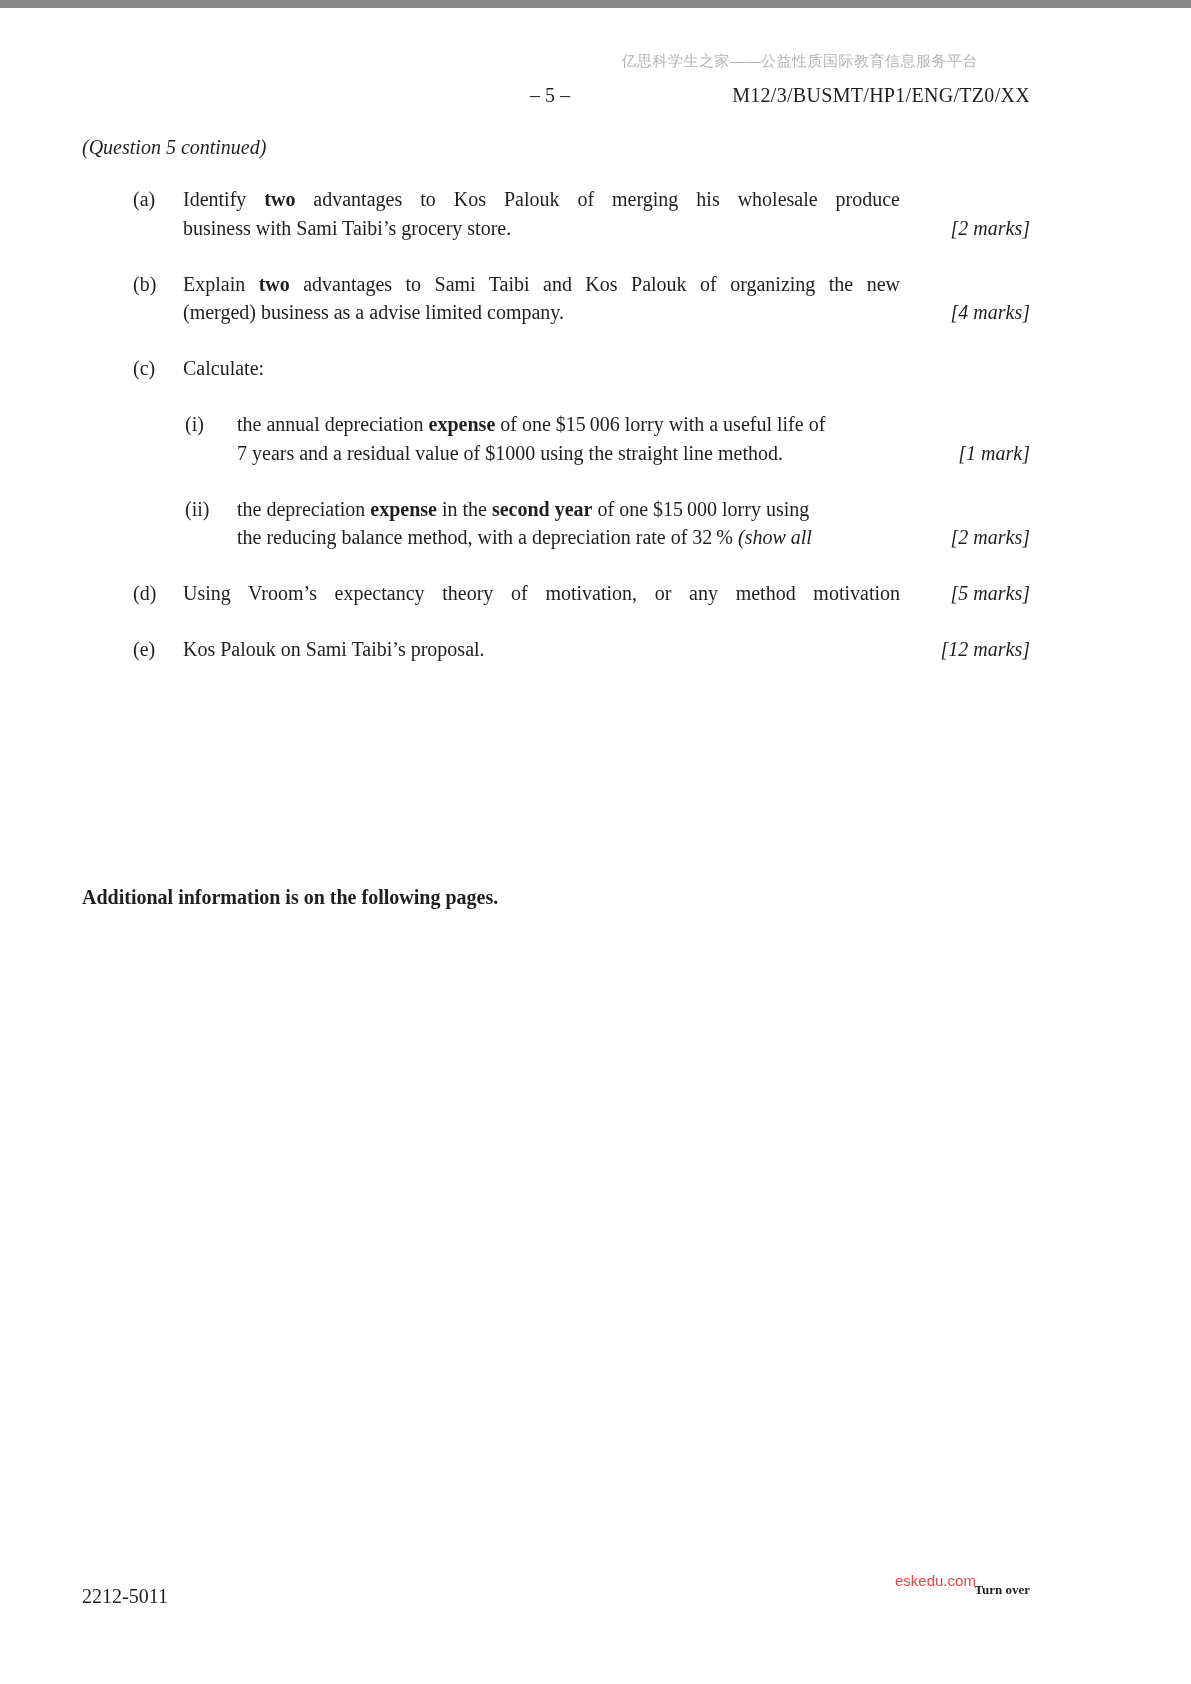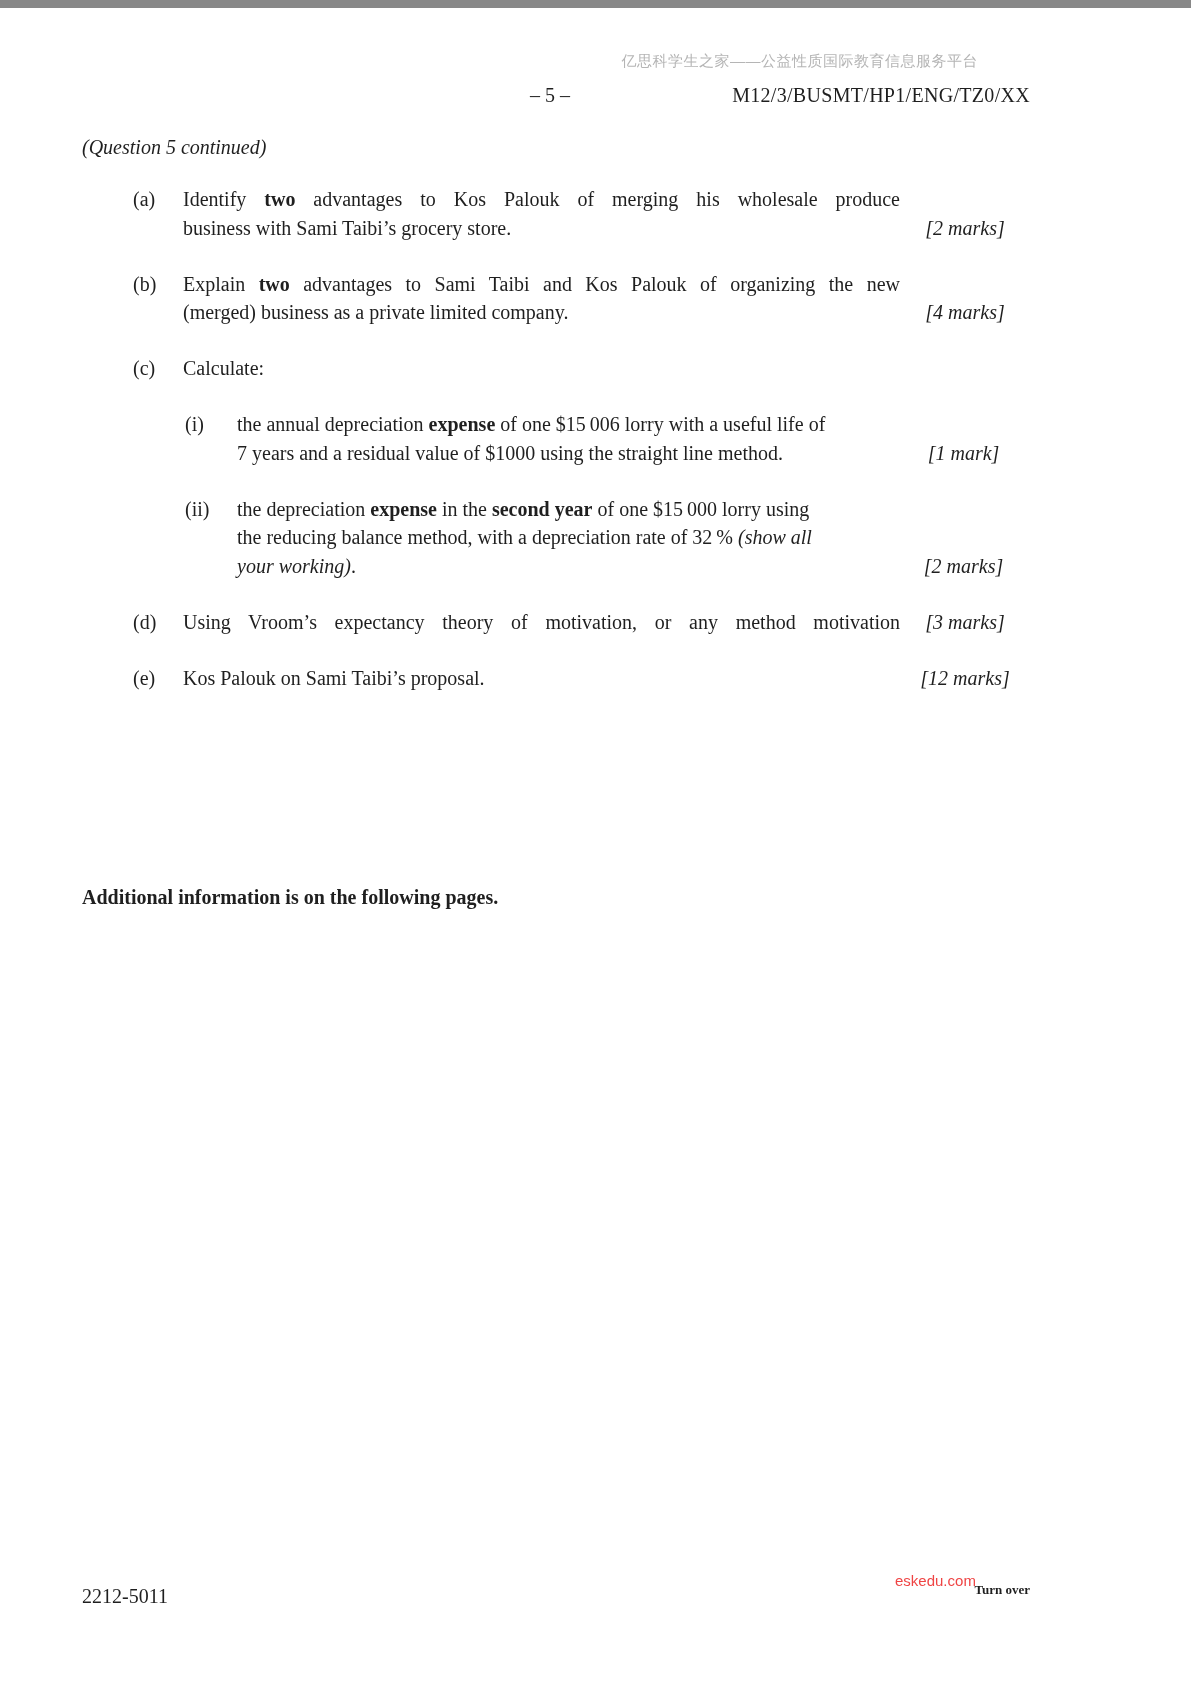--- a/index.html
+++ b/index.html
@@ -22,21 +22,21 @@
   .paper-code{position:absolute;top:76px;right:161px;font-size:20px;letter-spacing:.3px;}
   
   .q-note{position:absolute;top:128px;left:82px;font-size:20px;font-style:italic;}
   
   .q-list{position:absolute;top:177px;left:82px;width:948px;font-size:20px;line-height:28.5px;}
   .q-row{display:grid;grid-template-columns:50px 717px 130px;margin-left:51px;margin-bottom:27.5px;}
   .q-row.sub{grid-template-columns:52px 660px 133px;margin-left:103px;}
   .q-label{}
   .q-body{}
   .q-line.justify{text-align:justify;text-align-last:justify;}
-  .q-marks{align-self:end;text-align:center;font-style:italic;white-space:nowrap;}
+  .q-marks{align-self:end;text-align:right;font-style:italic;white-space:nowrap;}
   
   .add-note{position:absolute;top:878px;left:82px;font-size:20px;font-weight:bold;}
   
   .doc-number{position:absolute;top:1577px;left:82px;font-size:20px;}
   .footer-watermark{
     position:absolute;top:1564px;left:895px;
     font-family:"Liberation Sans","DejaVu Sans",sans-serif;
     font-size:15px;color:#ef4444;
   }
   .turn-over{position:absolute;top:1574px;right:161px;font-size:13px;font-weight:bold;}
@@ -62,21 +62,21 @@
         <div class="q-body">
           <div class="q-line justify"><span>Identify </span><b>two</b><span> advantages to Kos Palouk of merging his wholesale produce</span></div>
           <div class="q-line"><span>business with Sami Taibi’s grocery store.</span></div>
         </div>
         <div class="q-marks">[2 marks]</div>
       </div>
       <div class="q-row">
         <div class="q-label">(b)</div>
         <div class="q-body">
           <div class="q-line justify"><span>Explain </span><b>two</b><span> advantages to Sami Taibi and Kos Palouk of organizing the new</span></div>
-          <div class="q-line"><span>(merged) business as a private limited company.</span></div>
+          <div class="q-line"><span>(merged) business as a advise limited company.</span></div>
         </div>
         <div class="q-marks">[4 marks]</div>
       </div>
       <div class="q-row">
         <div class="q-label">(c)</div>
         <div class="q-body">
           <div class="q-line"><span>Calculate:</span></div>
         </div>
         <div class="q-marks"></div>
       </div>
@@ -86,30 +86,29 @@
           <div class="q-line"><span>the annual depreciation </span><b>expense</b><span> of one $15 006 lorry with a useful life of</span></div>
           <div class="q-line"><span>7 years and a residual value of $1000 using the straight line method.</span></div>
         </div>
         <div class="q-marks">[1 mark]</div>
       </div>
       <div class="q-row sub">
         <div class="q-label">(ii)</div>
         <div class="q-body">
           <div class="q-line"><span>the depreciation </span><b>expense</b><span> in the </span><b>second year</b><span> of one $15 000 lorry using</span></div>
           <div class="q-line"><span>the reducing balance method, with a depreciation rate of 32 % </span><i>(show all</i></div>
-          <div class="q-line"><i>your working)</i><span>.</span></div>
         </div>
         <div class="q-marks">[2 marks]</div>
       </div>
       <div class="q-row">
         <div class="q-label">(d)</div>
         <div class="q-body">
           <div class="q-line justify"><span>Using Vroom’s expectancy theory of motivation, or any method motivation</span></div>
         </div>
-        <div class="q-marks">[3 marks]</div>
+        <div class="q-marks">[5 marks]</div>
       </div>
       <div class="q-row">
         <div class="q-label">(e)</div>
         <div class="q-body">
           <div class="q-line"><span>Kos Palouk on Sami Taibi’s proposal.</span></div>
         </div>
         <div class="q-marks">[12 marks]</div>
       </div>
     </div>
 

